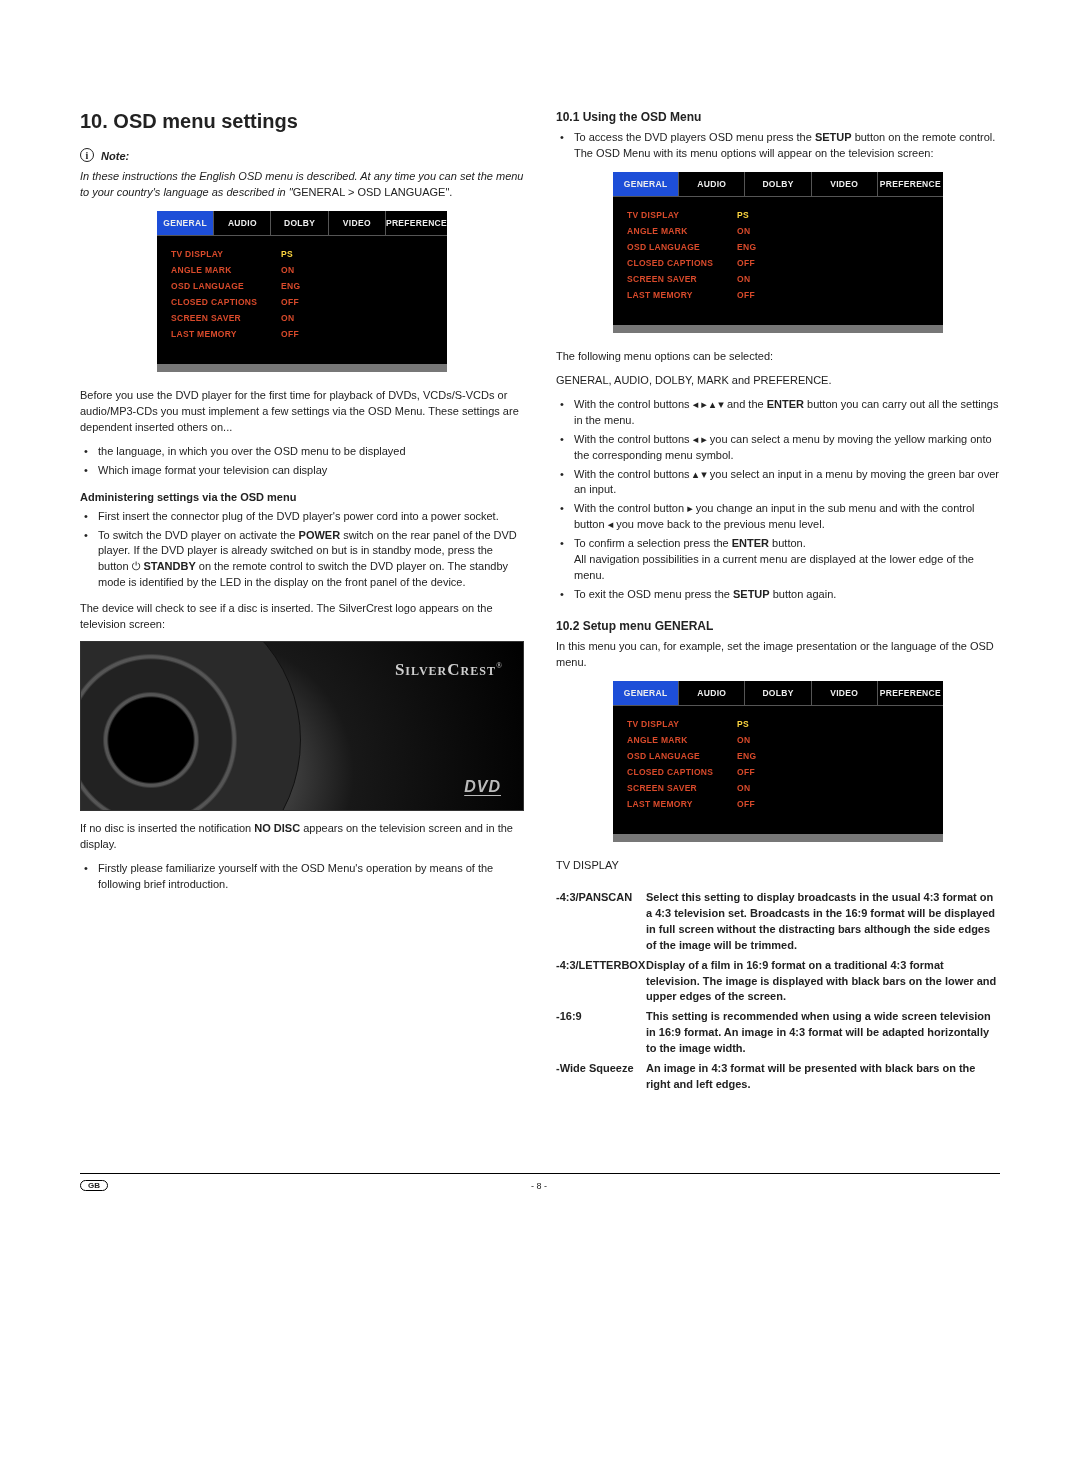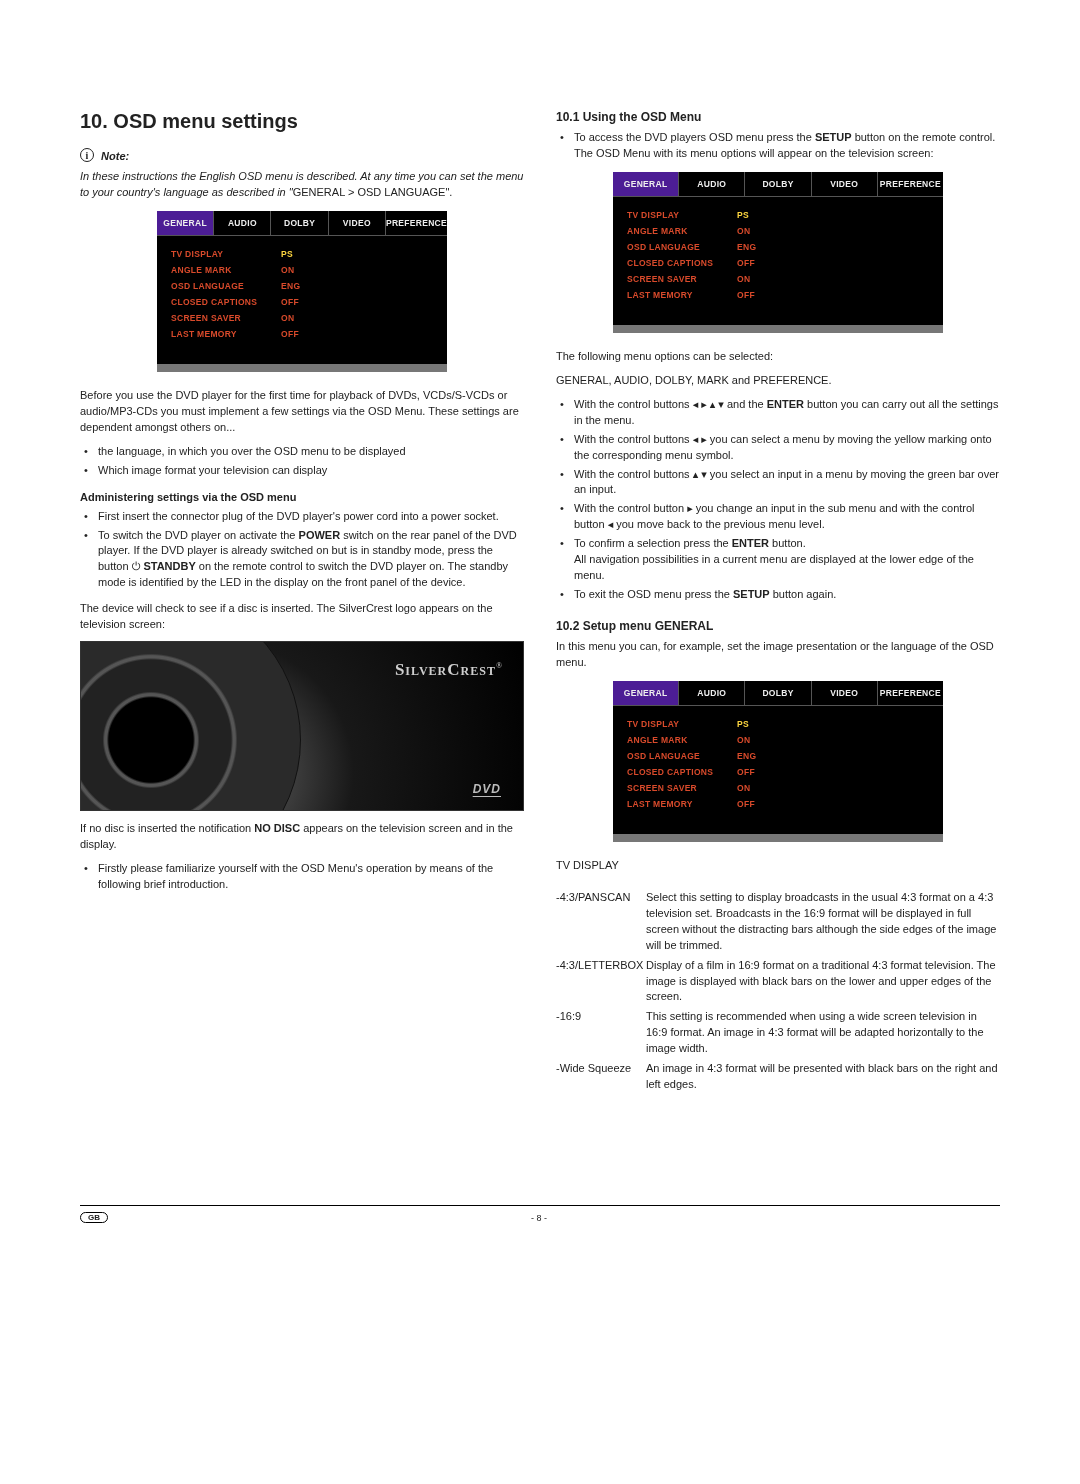--- a/index.html
+++ b/index.html
@@ -26,21 +26,21 @@
   .osd {
     width: 290px; margin: 10px auto 16px auto; background: #000; color: #fff;
     font-size: 8.5px; font-weight: bold; letter-spacing: 0.3px;
   }
   .osd-tabs { display: flex; border-bottom: 1px solid #555; }
   .osd-tab {
     flex: 1; text-align: center; padding: 7px 0; border-right: 1px solid #555;
     color: #eee; background: #000;
   }
   .osd-tab:last-child { border-right: none; }
-  .osd-tab.active { background: #4c1d95; }
+  .osd-tab.active { background: #1d4ed8; }
   .osd-body { padding: 10px 14px 6px 14px; }
   .osd-row { display: flex; padding: 3px 0; }
   .osd-label { width: 110px; color: #d84a2b; }
   .osd-val { color: #d84a2b; }
   .osd-row.sel .osd-val { color: #fcd53f; }
   .osd-footer { height: 8px; background: #777; margin-top: 16px; }
   ul.bul { list-style: none; padding-left: 18px; margin-bottom: 10px; }
   ul.bul > li { position: relative; padding-left: 0; line-height: 1.45; margin-bottom: 3px; }
   ul.bul > li::before { content: "•"; position: absolute; left: -14px; top: 0; }
   .sub-h { font-weight: bold; margin: 12px 0 6px 0; }
@@ -48,35 +48,35 @@
     width: 100%; height: 170px; border: 1px solid #333;
     background: radial-gradient(circle at 32% 78%, #888 0%, #444 18%, #181818 40%, #000 100%);
     position: relative; overflow: hidden; margin: 8px 0 10px 0;
   }
   .sc-logo {
     position: absolute; top: 18px; right: 20px; color: #cfcfcf;
     font-family: 'Times New Roman', serif; font-size: 17px; letter-spacing: 1px;
   }
   .sc-dvd {
     position: absolute; bottom: 14px; right: 22px; color: #bbb;
-    font-weight: bold; font-style: italic; font-size: 12px; letter-spacing: 1px;
+    font-weight: bold; font-style: italic; font-size: 16px; letter-spacing: 1px;
     text-decoration: underline; text-underline-offset: 3px;
   }
   .disc { position: absolute; left: -80px; bottom: -80px; width: 300px; height: 300px;
     border-radius: 50%; background: radial-gradient(circle, #000 0 20%, #555 21% 22%, #222 23% 38%, #555 39% 40%, #2a2a2a 41% 100%);
     border: 1px solid #111;
   }
   .heading-sub { font-weight: bold; margin-bottom: 6px; font-size: 12px; }
   .col .heading-sub:first-child { margin-top: 0; }
-  .tv-table { margin-top: 16px; }
+  .tv-table { margin-top: 16px; font-weight: bold; }
   .tv-row { display: flex; align-items: flex-start; margin-bottom: 4px; line-height: 1.45; }
   .tv-key { width: 90px; flex: 0 0 90px; }
   .tv-desc { flex: 1; }
   .small-bold { font-weight: bold; }
-  .footer { margin-top: 108px; }
+  .footer { margin-top: 76px; }
   .footer-line { border-top: 1px solid #000; height: 1px; margin-bottom: 6px; }
   .footer-row { display:flex; align-items:center; justify-content:space-between; font-size: 9px; }
   .gb-badge { border: 1px solid #000; border-radius: 10px; padding: 0 7px; font-size: 8px; font-weight: bold; }
   .arrow { font-family: Arial; }
   .nowrap { white-space: nowrap; }
 </style>
 </head>
 <body>
 
 <div class="columns">
@@ -122,21 +122,21 @@
             <div class="osd-val">ON</div>
           </div>
         <div class="osd-row">
             <div class="osd-label">LAST MEMORY</div>
             <div class="osd-val">OFF</div>
           </div>
       </div>
       <div class="osd-footer"></div>
     </div>
 
-    <p>Before you use the DVD player for the first time for playback of DVDs, VCDs/S-VCDs or audio/MP3-CDs you must implement a few settings via the OSD Menu. These settings are dependent amongst others on...</p>
+    <p>Before you use the DVD player for the first time for playback of DVDs, VCDs/S-VCDs or audio/MP3-CDs you must implement a few settings via the OSD Menu. These settings are dependent inserted others on...</p>
     <ul class="bul">
       <li>the language, in which you over the OSD menu to be displayed</li>
       <li>Which image format your television can display</li>
     </ul>
 
     <div class="sub-h">Administering settings via the OSD menu</div>
     <ul class="bul">
       <li>First insert the connector plug of the DVD player's power cord into a power socket.</li>
       <li>
         <span>To switch the DVD player on activate the </span><span class="small-bold">POWER</span><span> switch on the rear panel of the DVD player. If the DVD player is already switched on but is in standby mode, press the button </span><span>⏻ </span><span class="small-bold">STANDBY</span><span> on the remote control to switch the DVD player on. The standby mode is identified by the LED in the display on the front panel of the device.</span>

